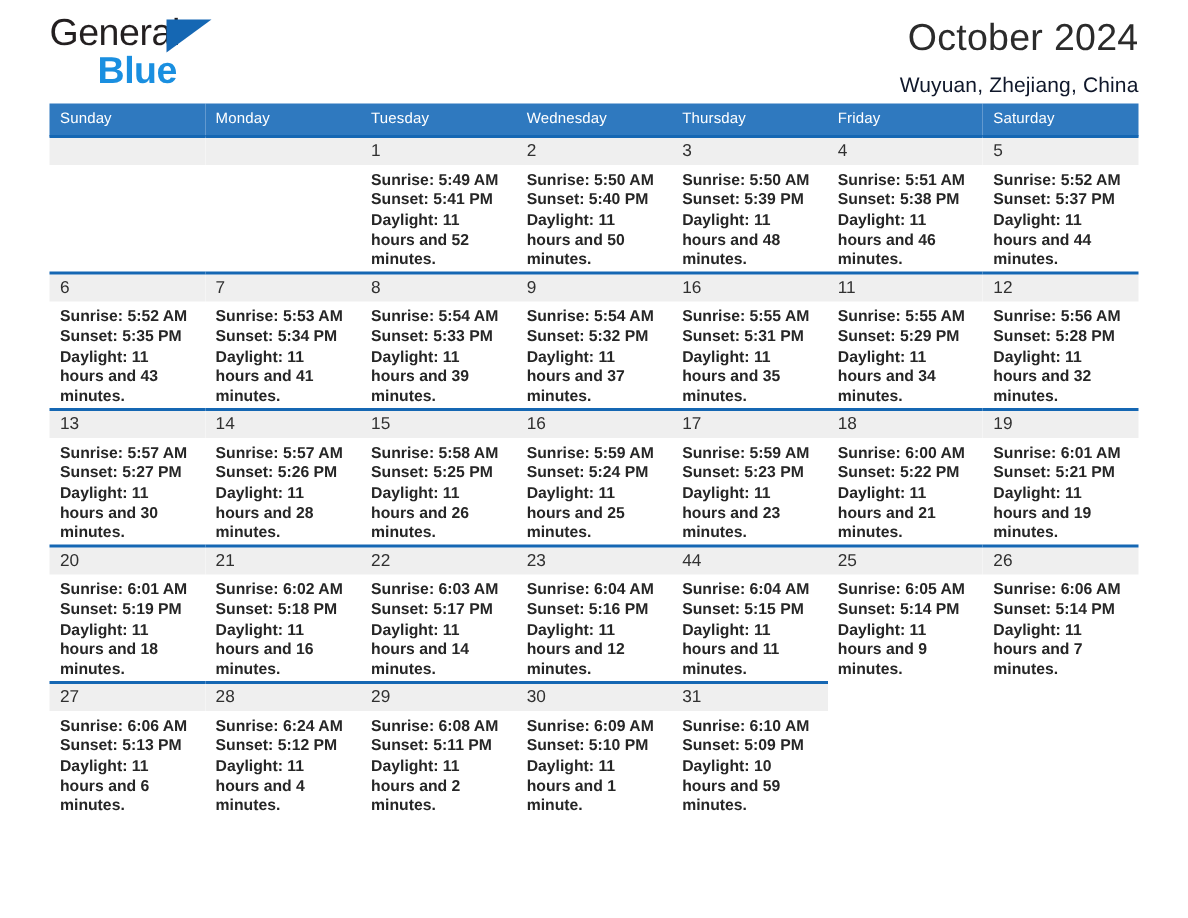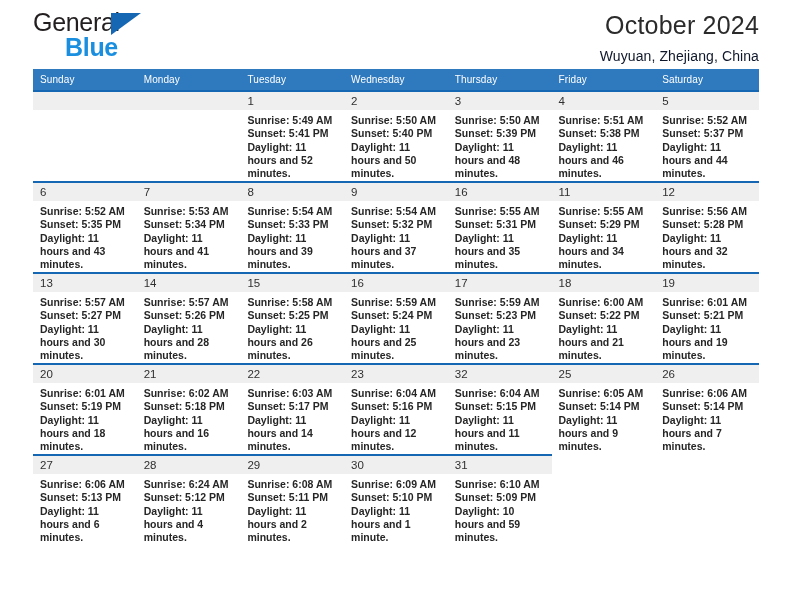--- a/index.html
+++ b/index.html
@@ -414,21 +414,21 @@
               <div class="daynum-band">23</div>
               <div class="cell-body">
                 <div>Sunrise: 6:04 AM</div>
                 <div>Sunset: 5:16 PM</div>
                 <div class="daylight-line">Daylight: 11 hours and 12 minutes.</div>
               </div>
             </div>
           </td>
           <td>
             <div class="cell-inner filled">
-              <div class="daynum-band">32</div>
+              <div class="daynum-band">44</div>
               <div class="cell-body">
                 <div>Sunrise: 6:04 AM</div>
                 <div>Sunset: 5:15 PM</div>
                 <div class="daylight-line">Daylight: 11 hours and 11 minutes.</div>
               </div>
             </div>
           </td>
           <td>
             <div class="cell-inner filled">
               <div class="daynum-band">25</div>

